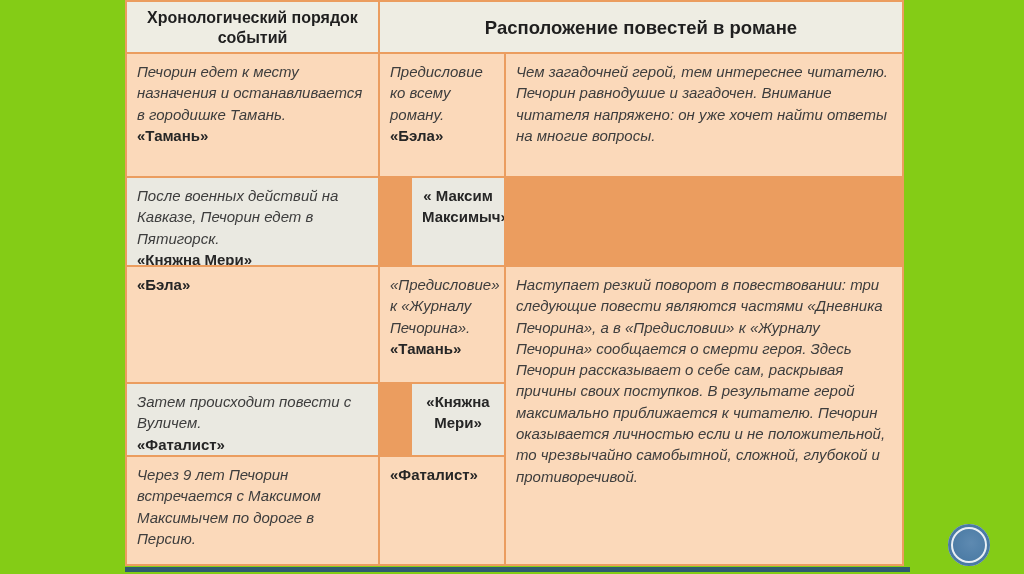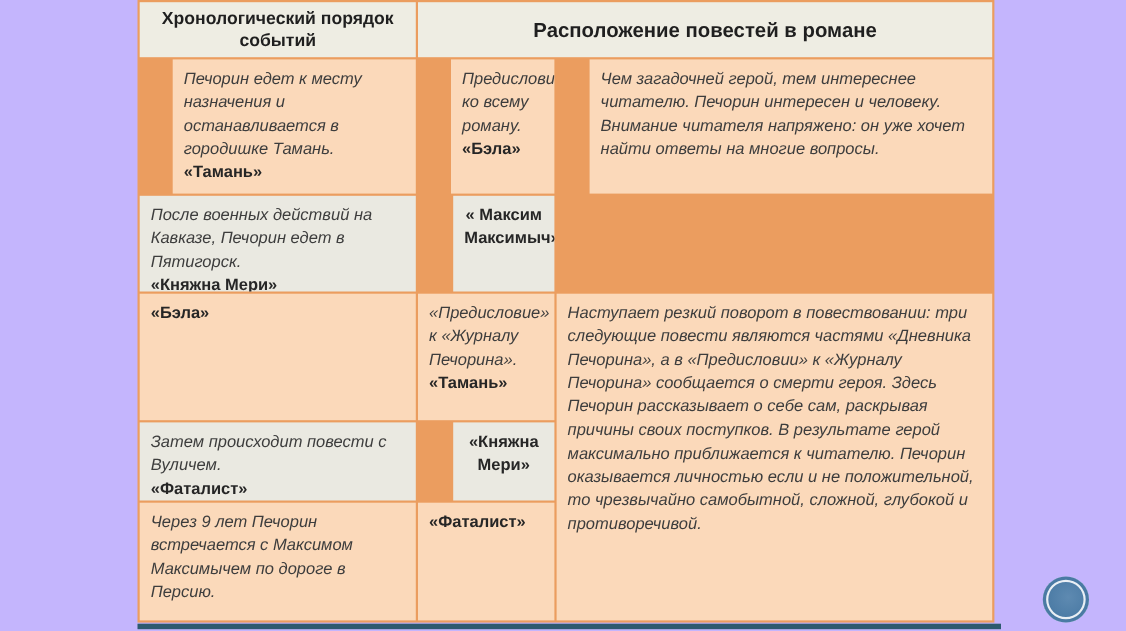--- a/index.html
+++ b/index.html
@@ -3,21 +3,21 @@
 <meta charset="utf-8">
 <style>
   html, body { margin: 0; padding: 0; }
   body {
     width: 1024px; height: 574px;
     background: #ffffff;
     font-family: "Liberation Sans", sans-serif;
     position: relative;
     overflow: hidden;
   }
-  .slide { position: absolute; inset: 0; background: #c4b5fd; padding-left: 24px; }
+  .slide { position: absolute; inset: 0; background: #84cc16; padding-left: 24px; }
 
   .table {
     position: absolute; left: 125px; top: 0;
     width: 779px; height: 566px;
     box-sizing: border-box;
     display: grid;
     grid-template-columns: 251px 124px 1fr;
     grid-template-rows: 50px 122px 87px 115px 71px 1fr;
     gap: 2px;
     padding: 2px;
@@ -35,21 +35,21 @@
   .hdr-small { font-size: 16px; line-height: 1.25; }
   .hdr-big   { font-size: 18.5px; }
 
   .narr { font-style: italic; color: #3d3d3d; font-size: 15px; line-height: 1.42; }
   .title-line { font-weight: bold; font-style: normal; color: #262626; }
   .center { text-align: center; margin-left: 32px; }
 
   
   .gc1 { grid-column: 1; } .gc2 { grid-column: 2; } .gc3 { grid-column: 3; }
   .gc23 { grid-column: 2 / 4; }
-  .gr1 { grid-row: 1; } .gr2 { grid-row: 2; margin-left: 30px; } .gr3 { grid-row: 3; }
+  .gr1 { grid-row: 1; } .gr2 { grid-row: 2; } .gr3 { grid-row: 3; }
   .gr4 { grid-row: 4; } .gr5 { grid-row: 5; } .gr6 { grid-row: 6; }
   .gr46 { grid-row: 4 / 7; }
 
   .footer-bar {
     position: absolute; left: 125px; top: 567px;
     width: 785px; height: 5px;
     background: #2d5a6f;
   }
 
   .logo-circle {
@@ -71,21 +71,21 @@
 
     <div class="cell bg-peach narr gc1 gr2">
       <span>Печорин едет к месту назначения и останавливается в городишке Тамань.</span>
       <div class="title-line">«Тамань»</div>
     </div>
     <div class="cell bg-peach narr gc2 gr2">
       <span>Предисловие ко всему роману.</span>
       <div class="title-line">«Бэла»</div>
     </div>
     <div class="cell bg-peach narr gc3 gr2">
-      <span>Чем загадочней герой, тем интереснее читателю. Печорин интересен и человеку. Внимание читателя напряжено: он уже хочет найти ответы на многие вопросы.</span>
+      <span>Чем загадочней герой, тем интереснее читателю. Печорин равнодушие и загадочен. Внимание читателя напряжено: он уже хочет найти ответы на многие вопросы.</span>
     </div>
 
     <div class="cell bg-light narr gc1 gr3">
       <span>После военных действий на Кавказе, Печорин едет в Пятигорск.</span>
       <div class="title-line">«Княжна Мери»</div>
     </div>
     <div class="cell bg-light narr center gc2 gr3">
       <div class="title-line">« Максим Максимыч»</div>
     </div>
 

